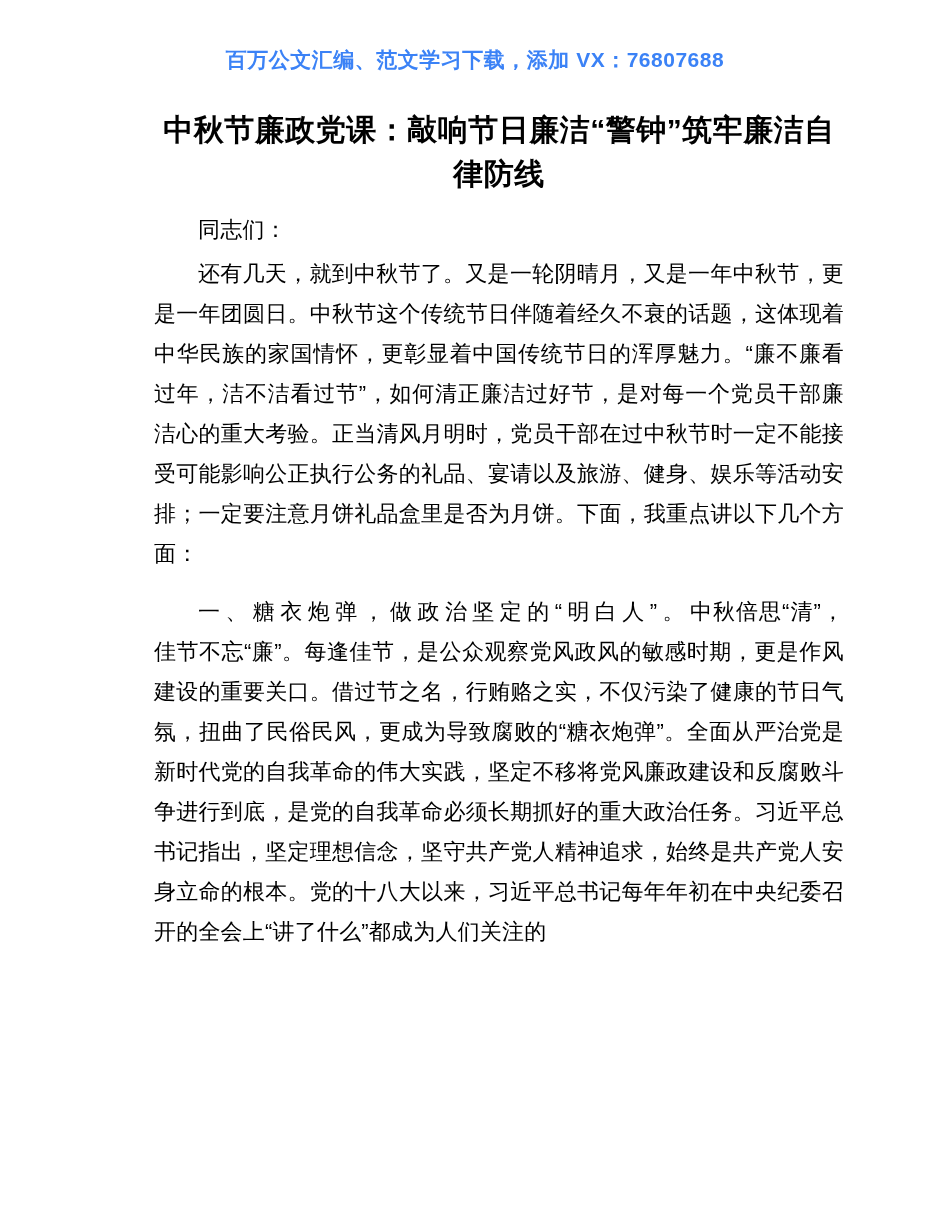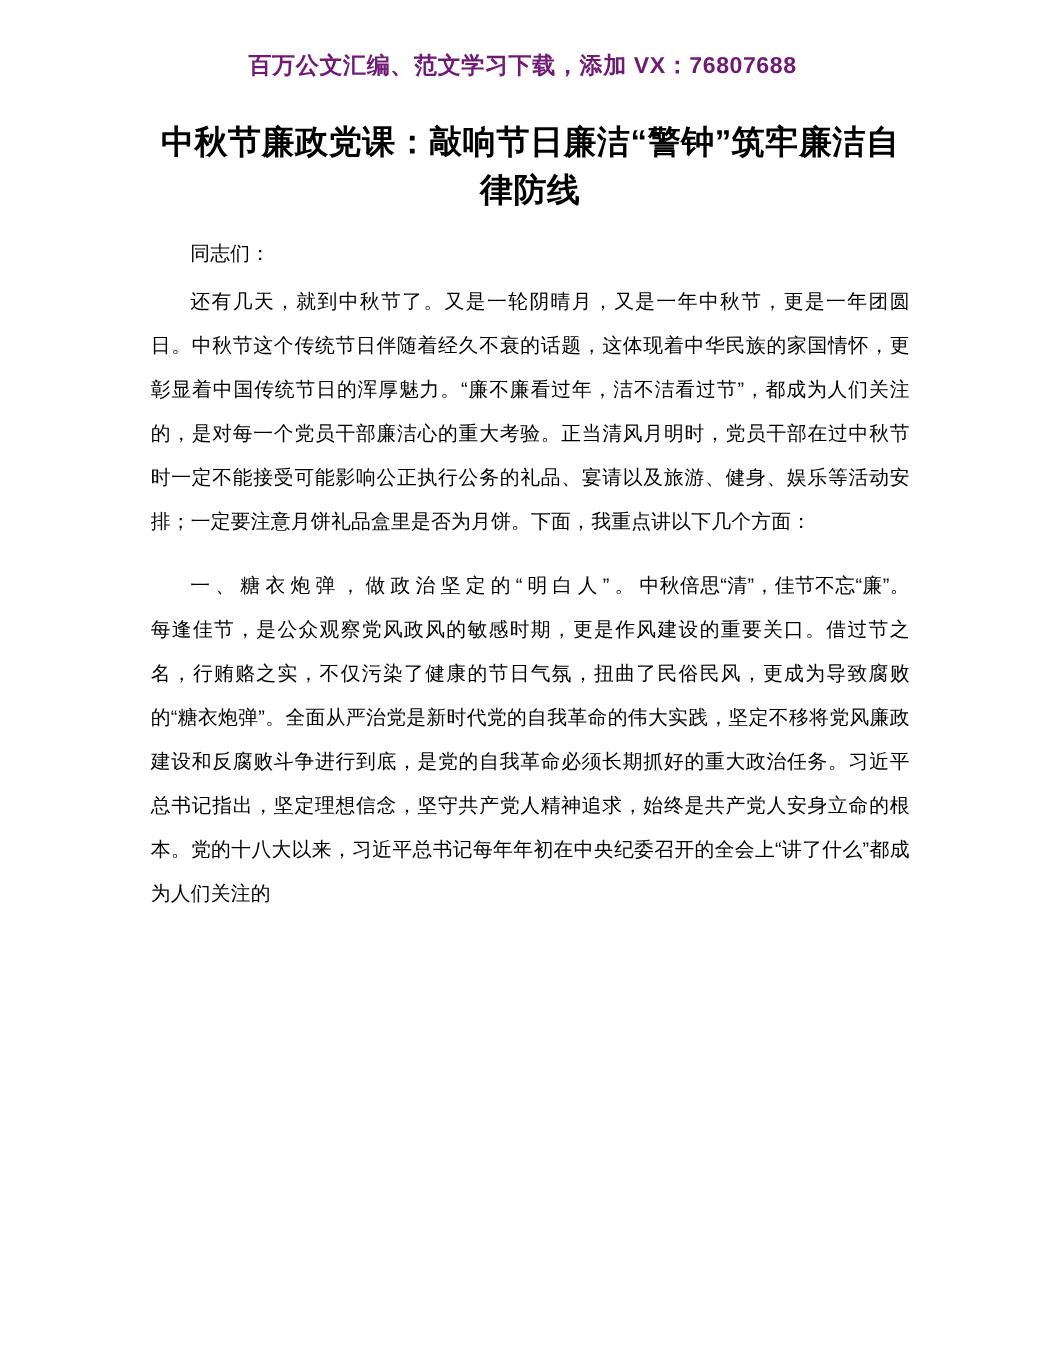--- a/index.html
+++ b/index.html
@@ -24,48 +24,48 @@
     box-sizing: border-box;
   }
 
   
   .promo-header {
     position: absolute;
     top: 45px;
     left: 0;
     width: 950px;
     text-align: center;
-    color: #701a75;
+    color: #3b82f6;
     font-size: 21px;
     font-weight: 700;
     letter-spacing: 0.5px;
     line-height: 30px;
     white-space: nowrap;
   }
 
   
   .doc {
     position: absolute;
     top: 108px;
-    left: 137px;
+    left: 154px;
     width: 690px;
   }
 
   .doc-title {
     font-size: 30px;
     font-weight: 700;
     line-height: 44px;
     text-align: center;
     margin: 0 0 14px 0;
     letter-spacing: 0.5px;
     padding: 0 6px;
   }
 
   .para {
-    font-size: 18px;
+    font-size: 22px;
     line-height: 40px;
     text-align: justify;
     text-justify: inter-ideograph;
     margin: 0 0 4px 0;
     text-indent: 2em;
     letter-spacing: 0.2px;
   }
 
   
   .para.section-lead {
@@ -83,21 +83,21 @@
 <div class="page">
 
   <div class="promo-header">百万公文汇编、范文学习下载，添加 VX：76807688</div>
 
   <div class="doc">
 
     <h1 class="doc-title">中秋节廉政党课：敲响节日廉洁“警钟”筑牢廉洁自律防线</h1>
 
     <p class="para">同志们：</p>
 
-    <p class="para">还有几天，就到中秋节了。又是一轮阴晴月，又是一年中秋节，更是一年团圆日。中秋节这个传统节日伴随着经久不衰的话题，这体现着中华民族的家国情怀，更彰显着中国传统节日的浑厚魅力。“廉不廉看过年，洁不洁看过节”，都成为人们关注的，是对每一个党员干部廉洁心的重大考验。正当清风月明时，党员干部在过中秋节时一定不能接受可能影响公正执行公务的礼品、宴请以及旅游、健身、娱乐等活动安排；一定要注意月饼礼品盒里是否为月饼。下面，我重点讲以下几个方面：</p>
+    <p class="para">还有几天，就到中秋节了。又是一轮阴晴月，又是一年中秋节，更是一年团圆日。中秋节这个传统节日伴随着经久不衰的话题，这体现着中华民族的家国情怀，更彰显着中国传统节日的浑厚魅力。“廉不廉看过年，洁不洁看过节”，如何清正廉洁过好节，是对每一个党员干部廉洁心的重大考验。正当清风月明时，党员干部在过中秋节时一定不能接受可能影响公正执行公务的礼品、宴请以及旅游、健身、娱乐等活动安排；一定要注意月饼礼品盒里是否为月饼。下面，我重点讲以下几个方面：</p>
 
     <div class="spacer-sm"></div>
 
     <p class="para section-lead">
       <span class="section-title">一、糖衣炮弹，做政治坚定的“明白人”。</span><span>中秋倍思“清”，佳节不忘“廉”。每逢佳节，是公众观察党风政风的敏感时期，更是作风建设的重要关口。借过节之名，行贿赂之实，不仅污染了健康的节日气氛，扭曲了民俗民风，更成为导致腐败的“糖衣炮弹”。全面从严治党是新时代党的自我革命的伟大实践，坚定不移将党风廉政建设和反腐败斗争进行到底，是党的自我革命必须长期抓好的重大政治任务。习近平总书记指出，坚定理想信念，坚守共产党人精神追求，始终是共产党人安身立命的根本。党的十八大以来，习近平总书记每年年初在中央纪委召开的全会上“讲了什么”都成为人们关注的</span>
     </p>
 
   </div>
 </div>
 

